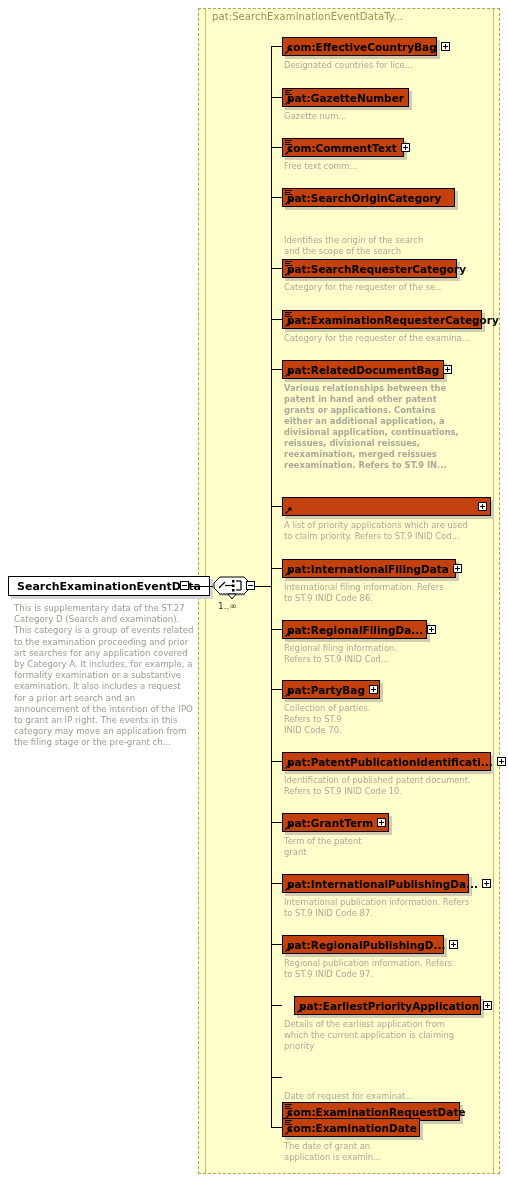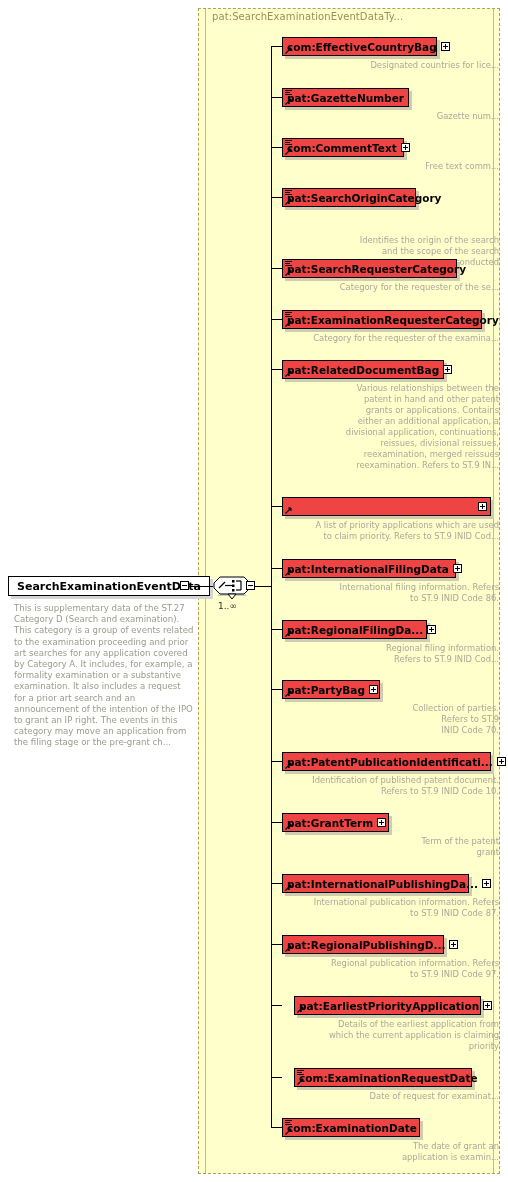--- a/index.html
+++ b/index.html
@@ -165,21 +165,21 @@
     height: 1px;
     width: 11px;
     background: #000000;
   }
 
   
   .node {
     position: absolute;
     height: 19px;
     box-sizing: border-box;
-    background: #ef4444;
+    background: #c2410c;
     border: 1px solid #000000;
     display: flex;
     align-items: center;
     box-shadow: 3px 3px 0 0 #d0ccb0;
     padding-left: 2px;
     padding-right: 3px;
   }
   .node-label {
     font-size: 10.5px;
     font-weight: bold;
@@ -221,21 +221,20 @@
 
   .node .expander { margin-left: auto; }
 
   
   .node-desc {
     position: absolute;
     font-size: 8.4px;
     line-height: 11px;
     color: #a9a89a;
     white-space: pre-line;
-    text-align: right;
   }
 </style>
 </head>
 <body>
 
 <div id="type-container"></div>
 <div id="guide-left" class="guide-line"></div>
 <div id="guide-right" class="guide-line"></div>
 
 <div id="type-container-label">pat:SearchExaminationEventDataTy...</div>
@@ -305,21 +304,21 @@
       <span class="corner-arrow">
         <svg width="7" height="7" viewBox="0 0 7 7">
           <path d="M0.5 6.5 L6 1 M6 1 L6 4 M6 1 L3 1" stroke="#000" stroke-width="1.1" fill="none"></path>
         </svg>
       </span>
       <span class="node-label">com:CommentText</span>
       <span class="expander plus"></span>
     </div>
     <div class="stub" style="top: 147px;"></div>
     <div class="node-desc" style="left: 284px; top: 161px; width: 215px;">Free text comm...</div>
-    <div class="node" style="left: 282px; top: 188px; width: 134px;">
+    <div class="node" style="left: 282px; top: 188px; width: 173px;">
       <span class="type-lines">
         <i></i>
         <i></i>
         <i></i>
       </span>
       <span class="corner-arrow">
         <svg width="7" height="7" viewBox="0 0 7 7">
           <path d="M0.5 6.5 L6 1 M6 1 L6 4 M6 1 L3 1" stroke="#000" stroke-width="1.1" fill="none"></path>
         </svg>
       </span>
@@ -362,21 +361,21 @@
     <div class="node" style="left: 282px; top: 360px; width: 162px;">
       <span class="corner-arrow">
         <svg width="7" height="7" viewBox="0 0 7 7">
           <path d="M0.5 6.5 L6 1 M6 1 L6 4 M6 1 L3 1" stroke="#000" stroke-width="1.1" fill="none"></path>
         </svg>
       </span>
       <span class="node-label">pat:RelatedDocumentBag</span>
       <span class="expander plus"></span>
     </div>
     <div class="stub" style="top: 369px;"></div>
-    <div class="node-desc" style="left: 284px; top: 383px; width: 215px;">Various relationships between the
+    <div class="node-desc" style="left: 284px; top: 383px; width: 215px; font-weight: bold;">Various relationships between the
 patent in hand and other patent
 grants or applications. Contains
 either an additional application, a
 divisional application, continuations,
 reissues, divisional reissues,
 reexamination, merged reissues
 reexamination. Refers to ST.9 IN...</div>
     <div class="node" style="left: 282px; top: 497px; width: 209px;">
       <span class="corner-arrow">
         <svg width="7" height="7" viewBox="0 0 7 7">
@@ -479,21 +478,21 @@
           <path d="M0.5 6.5 L6 1 M6 1 L6 4 M6 1 L3 1" stroke="#000" stroke-width="1.1" fill="none"></path>
         </svg>
       </span>
       <span class="node-label">pat:EarliestPriorityApplication</span>
       <span class="expander plus"></span>
     </div>
     <div class="stub" style="top: 1005px;"></div>
     <div class="node-desc" style="left: 284px; top: 1019px; width: 215px;">Details of the earliest application from
 which the current application is claiming
 priority</div>
-    <div class="node" style="left: 282px; top: 1068px; width: 178px; margin-left: 12px;">
+    <div class="node" style="left: 282px; top: 1102px; width: 178px;">
       <span class="type-lines">
         <i></i>
         <i></i>
         <i></i>
       </span>
       <span class="corner-arrow">
         <svg width="7" height="7" viewBox="0 0 7 7">
           <path d="M0.5 6.5 L6 1 M6 1 L6 4 M6 1 L3 1" stroke="#000" stroke-width="1.1" fill="none"></path>
         </svg>
       </span>

